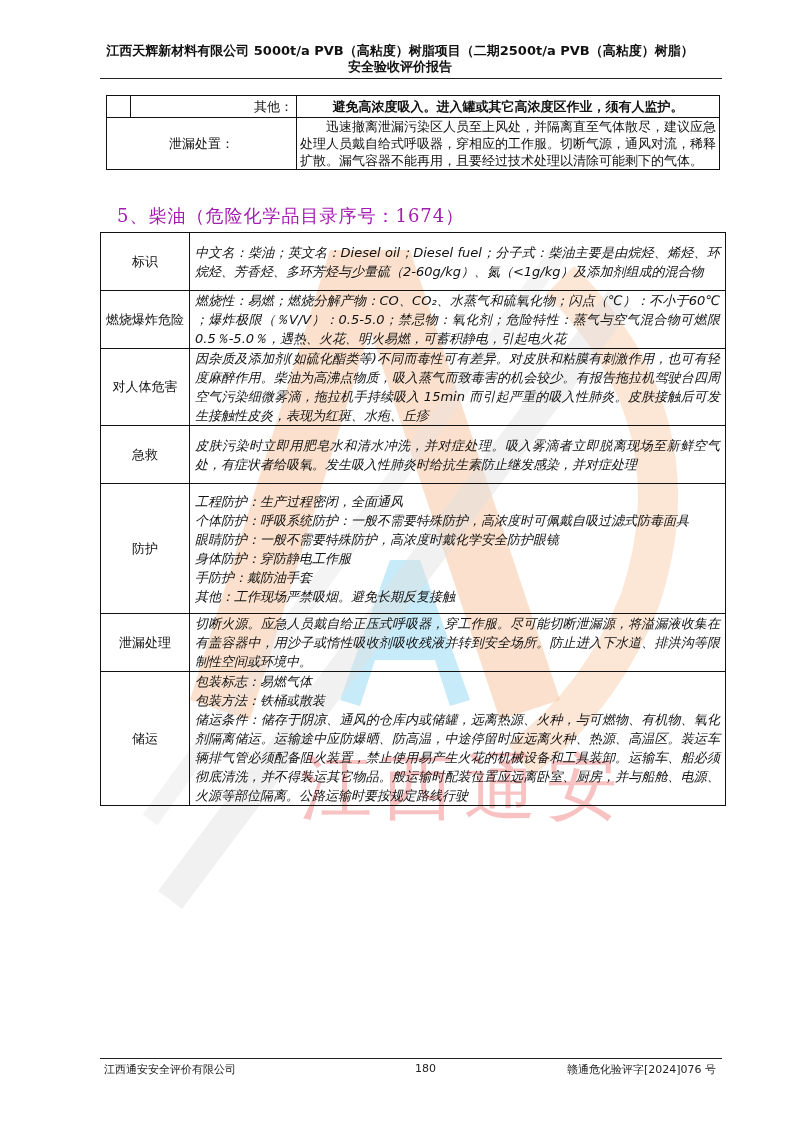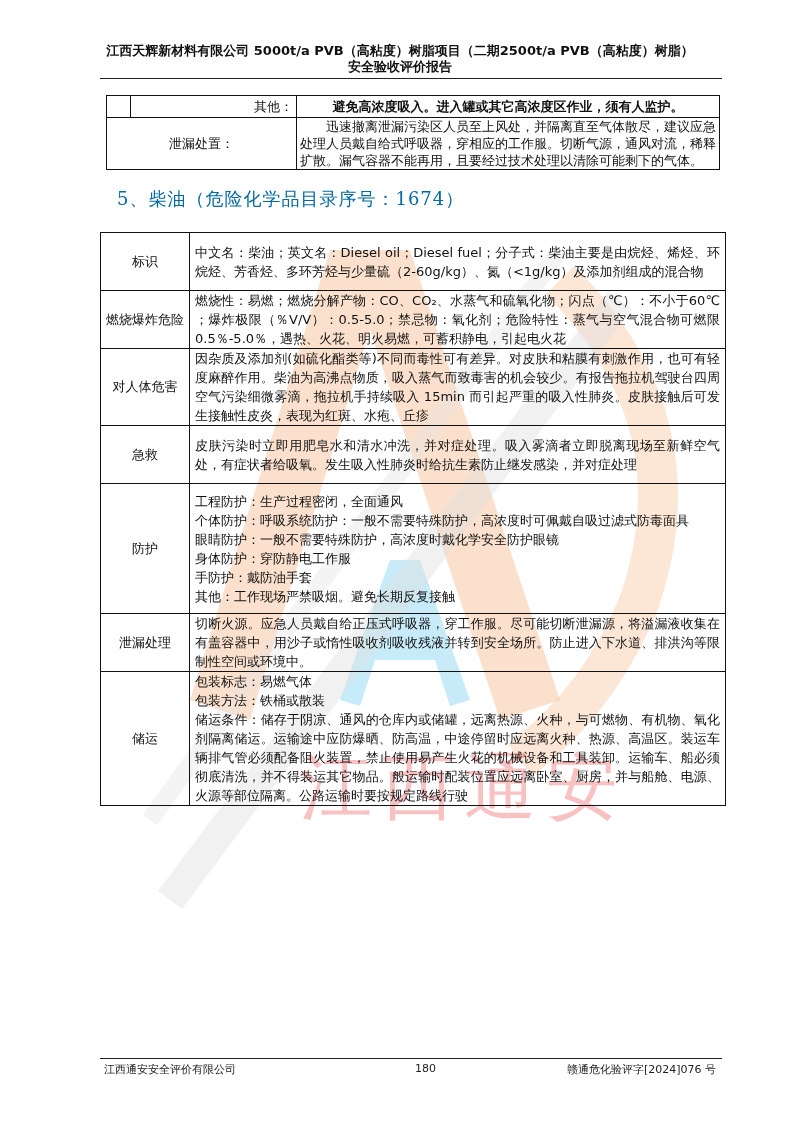--- a/index.html
+++ b/index.html
@@ -13,27 +13,27 @@
     .header-rule { position: absolute; left: 100px; top: 78px; width: 622px; height: 1px; background: #222; }
 
     
     table { border-collapse: collapse; position: absolute; font-size: 13px; }
     td { border: 1px solid #111; vertical-align: middle; line-height: 18px; }
 
     .cont-table { left: 106px; top: 95px; width: 614px; }
     .cont-table td { padding: 0 3px; }
 
     .section-heading {
-      position: absolute; left: 117px; top: 187px;
-      font-family: "DejaVu Serif", serif; font-size: 18px; color: #0369a1; letter-spacing: 1px;
+      position: absolute; left: 117px; top: 204px;
+      font-family: "DejaVu Serif", serif; font-size: 18px; color: #a21caf; letter-spacing: 1px;
     }
 
     .main-table { left: 100px; top: 232px; width: 626px; }
     .main-table td.label { width: 89px; text-align: center; font-size: 13px; }
-    .main-table td.content { padding: 0 5px; font-size: 13px; line-height: 19px; text-align: justify; }
+    .main-table td.content { padding: 0 5px; font-size: 13px; line-height: 19px; text-align: justify; font-style: italic; }
     .content .line { display: block; }
 
     .footer-rule { position: absolute; left: 100px; top: 1058px; width: 622px; height: 1px; background: #222; }
     .footer { position: absolute; left: 104px; top: 1062px; width: 612px; font-size: 11px; color: #222; }
     .footer .left { position: absolute; left: 0; }
     .footer .center { position: absolute; left: 311px; }
     .footer .right { position: absolute; right: 0; }
 
     
     .watermark { position: absolute; left: 0; top: 0; width: 793px; height: 1122px; pointer-events: none; opacity: 0.55; }

